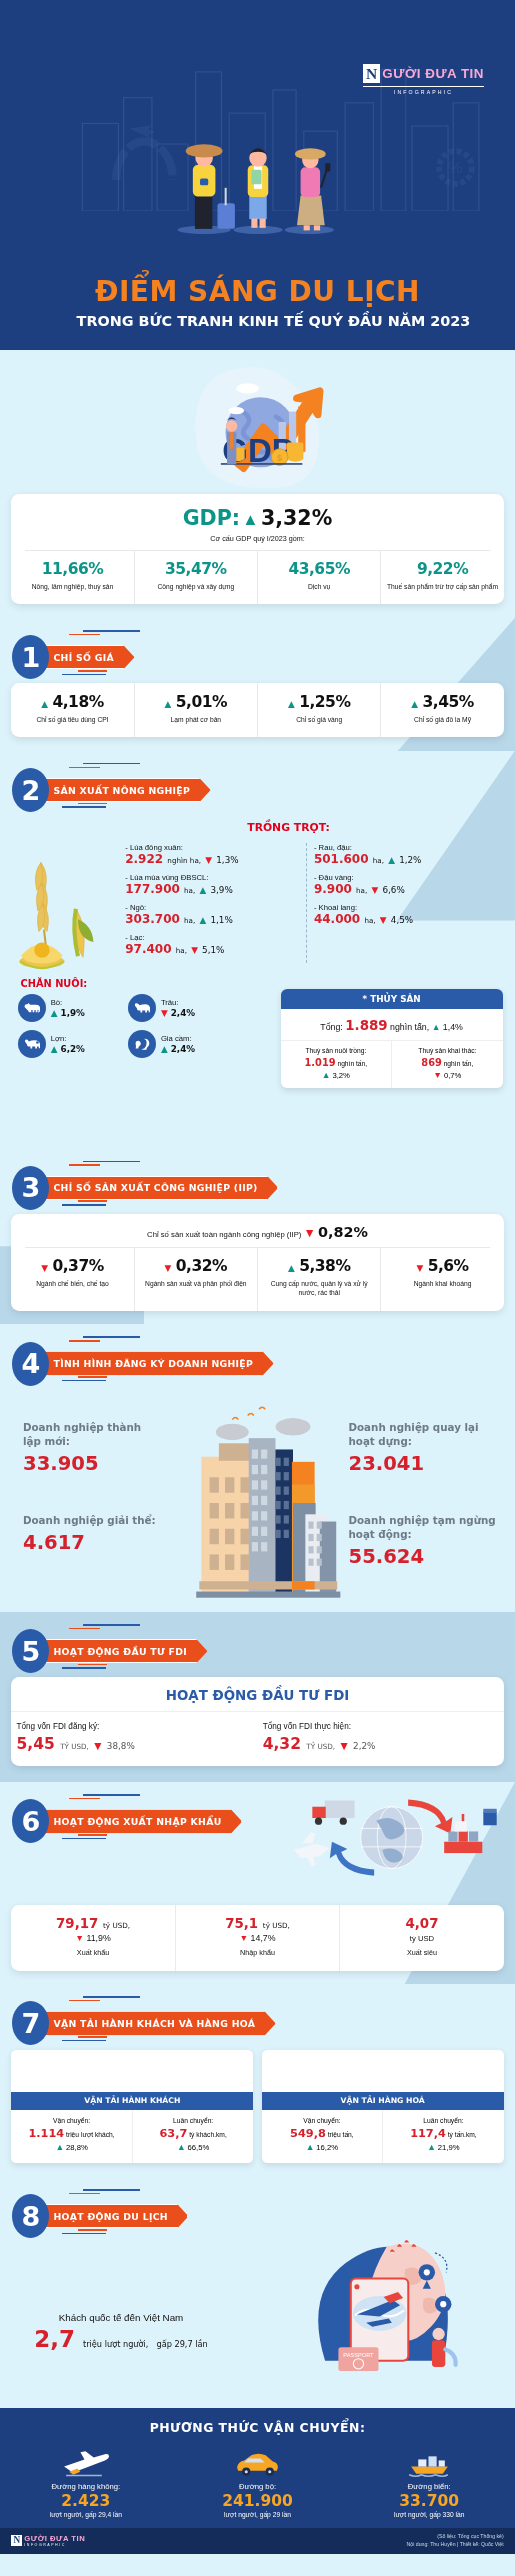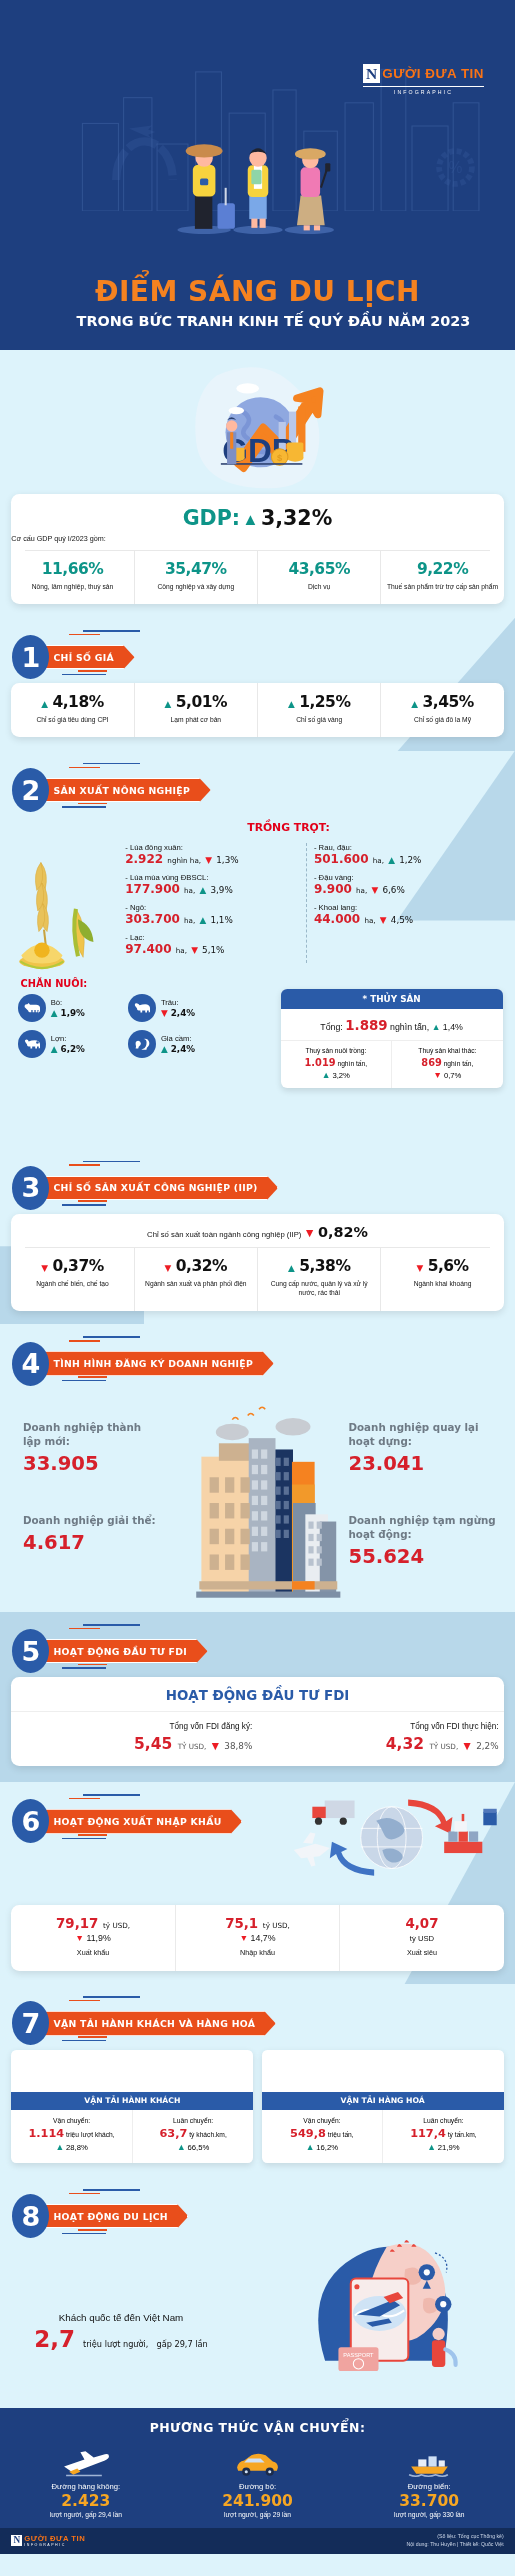--- a/index.html
+++ b/index.html
@@ -10,21 +10,21 @@
   }
   .page { width:515px; position:relative; overflow:hidden; }
 
   
   .hero { position:relative; background:#1e3f7f; height:350px; overflow:hidden; }
   .hero-bg-city { position:absolute; left:0; bottom:139px; width:100%; height:170px; opacity:.35; }
   .logo { position:absolute; right:31px; top:64px; text-align:center; }
   .logo-row { display:flex; align-items:center; gap:2.1px; }
   .logo-n { background:#fff; color:#1e3f7f; font-weight:bold; font-size:15.5px;
             line-height:1; padding:1.5px 3.1px; font-family:"Liberation Serif", serif; }
-  .logo-text { color:#f97316; font-weight:bold; font-size:13.4px; letter-spacing:0.5px; }
+  .logo-text { color:#f9a8d4; font-weight:bold; font-size:13.4px; letter-spacing:0.5px; }
   .logo-sub { color:#fff; font-size:5.2px; letter-spacing:2.1px; margin-top:3.1px;
               border-top:0.5px solid #fff; padding-top:2.1px; }
   .hero-gear { position:absolute; right:39px; top:147px; width:41px; height:41px; opacity:.25; }
   .hero-arc { position:absolute; left:111px; top:77px; width:67px; height:103px; opacity:.25; }
   .travellers { position:absolute; left:50%; transform:translateX(-50%); bottom:116px; }
   .title-wrap { position:absolute; left:0; right:0; bottom:20.6px; text-align:center; }
   .title-main { color:#f58220; font-size:28px; font-weight:bold; letter-spacing:0.5px;
                 font-family:"DejaVu Sans", sans-serif; }
   .title-sub { color:#fff; font-size:14.4px; font-weight:bold; margin-top:5.2px;
                font-family:"DejaVu Sans", sans-serif;margin-left:32px; }
@@ -65,21 +65,21 @@
               font-family:"DejaVu Sans", sans-serif; letter-spacing:-0.5px; }
   .stat-lbl { font-size:6.7px; color:#111; margin-top:4.1px; line-height:1.35; }
   .up { color:#0d9488; font-size:8.8px; }
   .down { color:#ed1c24; font-size:8.8px; }
 
   .gdp-head { text-align:center; padding:11.3px 0 4.1px; }
   .gdp-head .k { font-size:20.6px; font-weight:bold; color:#0d9488;
                  font-family:"DejaVu Sans", sans-serif; }
   .gdp-head .v { font-size:20.6px; font-weight:bold; color:#111;
                  font-family:"DejaVu Sans", sans-serif; }
-  .gdp-note { font-size:7.2px; color:#111; padding-bottom:7.2px; text-align:left; }
+  .gdp-note { font-size:7.2px; color:#111; padding-bottom:7.2px; text-align:center; }
   .divider { height:0.5px; background:#e8e8e8; margin:0 13.4px; }
 
   
   .agri { position:relative; padding-bottom:8.2px; }
   .agri-title { color:#e2001a; font-weight:bold; font-size:10.8px; text-align:center;
                 margin:5.2px 0 8.2px; font-family:"DejaVu Sans", sans-serif; }
   .crops { display:flex; padding:0 20.6px 0 118px; }
   .crop-col { flex:1; padding:0 7.2px; }
   .crop-col.left { border-right:0.5px dashed #9ab8c9; }
   .crop-item { margin-bottom:7.2px; }
@@ -122,21 +122,21 @@
   .biz-label { color:#6e7a85; font-weight:bold; font-size:10.3px; line-height:1.35;
                font-family:"DejaVu Sans", sans-serif; }
   .biz-num { color:#d6202b; font-weight:bold; font-size:19.6px; margin-top:3.1px;
              font-family:"DejaVu Sans", sans-serif; }
   .biz-item { position:absolute; }
 
   
   .fdi-title { text-align:center; color:#2a5ba8; font-weight:bold; font-size:13.4px;
                padding:10.3px 0 8.2px; font-family:"DejaVu Sans", sans-serif; }
   .fdi-row { display:flex; border-top:0.5px solid #eee; }
-  .fdi-cell { flex:1; text-align:right; padding:10.3px 5.2px 13.4px; }
+  .fdi-cell { flex:1; text-align:left; padding:10.3px 5.2px 13.4px; }
   .fdi-lbl { font-size:8.2px; color:#111; }
   .fdi-val { font-size:15.5px; font-weight:bold; color:#d6202b; margin-top:4.1px;
              font-family:"DejaVu Sans", sans-serif; }
   .fdi-val small { font-size:7.2px; color:#555; font-weight:normal; }
 
   
   .trade-grid { display:flex;border-radius:30px; }
   .trade-cell { flex:1; text-align:center; padding:11.3px 4.1px 13.4px;
                 border-right:0.5px solid #eaeaea; }
   .trade-cell:last-child { border-right:none; }

